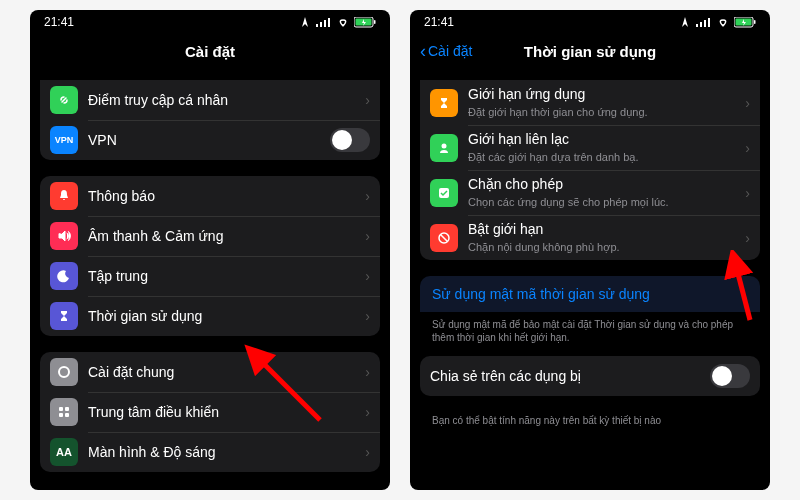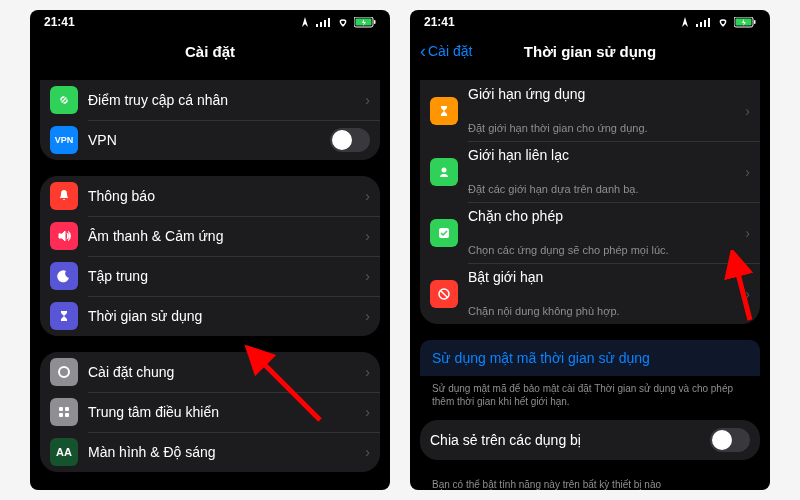--- a/index.html
+++ b/index.html
@@ -24,21 +24,21 @@
     flex-direction: column;
     position: relative;
   }
   .statusbar {
     height: 24px;
     display: flex;
     align-items: center;
     justify-content: space-between;
     padding: 0 14px;
     font-size: 12px;
-    font-weight: 700;
+    font-weight: 400;
     color: #fff;
   }
   .statusbar .right { display: flex; align-items: center; gap: 4px; }
   .statusbar .right svg { display: block; }
   .navbar {
     height: 34px;
     position: relative;
     display: flex;
     align-items: center;
     justify-content: center;
@@ -55,21 +55,21 @@
     align-items: center;
     gap: 2px;
   }
   .scroll {
     flex: 1;
     overflow: hidden;
     padding: 12px 10px;
   }
   .group {
     background: #1c1c1e;
-    border-radius: 18px;
+    border-radius: 10px;
     margin-bottom: 16px;
     overflow: hidden;
   }
   .group.partial-top { border-top-left-radius:0; border-top-right-radius:0; }
   .row {
     display: flex;
     align-items: center;
     min-height: 40px;
     padding: 6px 10px 6px 10px;
     position: relative;
@@ -92,21 +92,21 @@
     flex-shrink: 0;
   }
   .row .labelcol {
     flex: 1;
     display:flex;
     flex-direction:column;
     justify-content:center;
     min-width:0;
   }
   .row .title { font-size: 14px; color: #fff; line-height:1.2; }
-  .row .subtitle { font-size: 11px; color: #8e8e93; line-height:1.3; margin-top:18px; }
+  .row .subtitle { font-size: 11px; color: #8e8e93; line-height:1.3; margin-top:2px; }
   .chev {
     color: #555;
     font-size: 14px;
     margin-left:6px;
   }
   .toggle {
     width: 40px;
     height: 24px;
     background: #39393d;
     border-radius: 12px;

